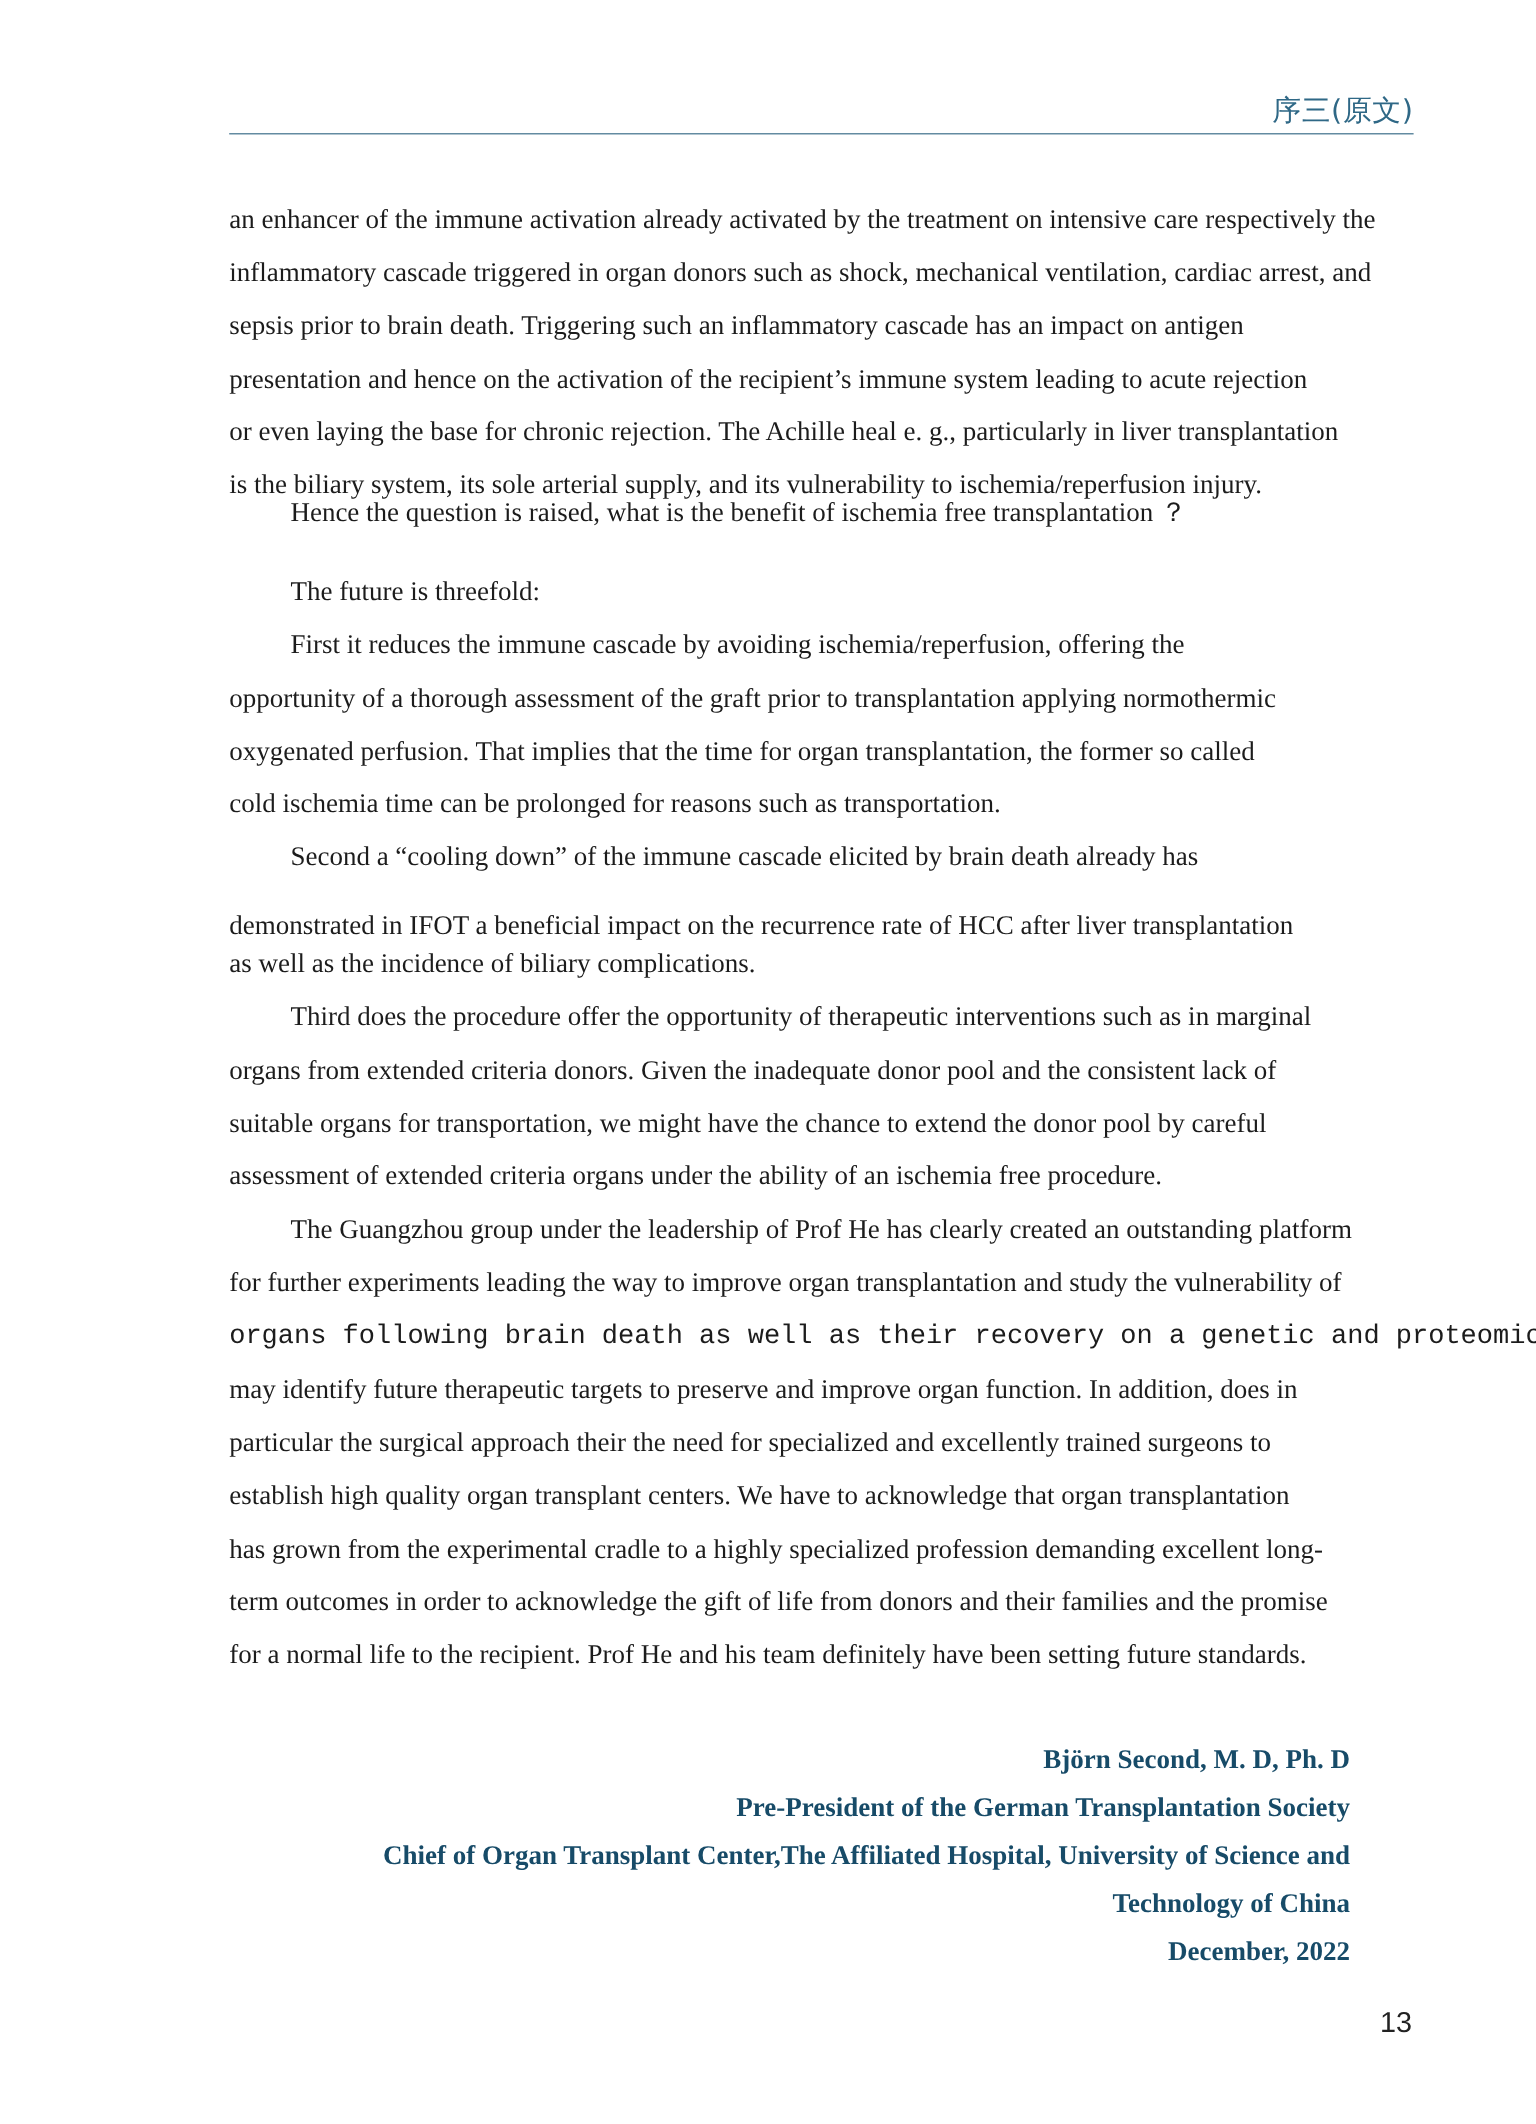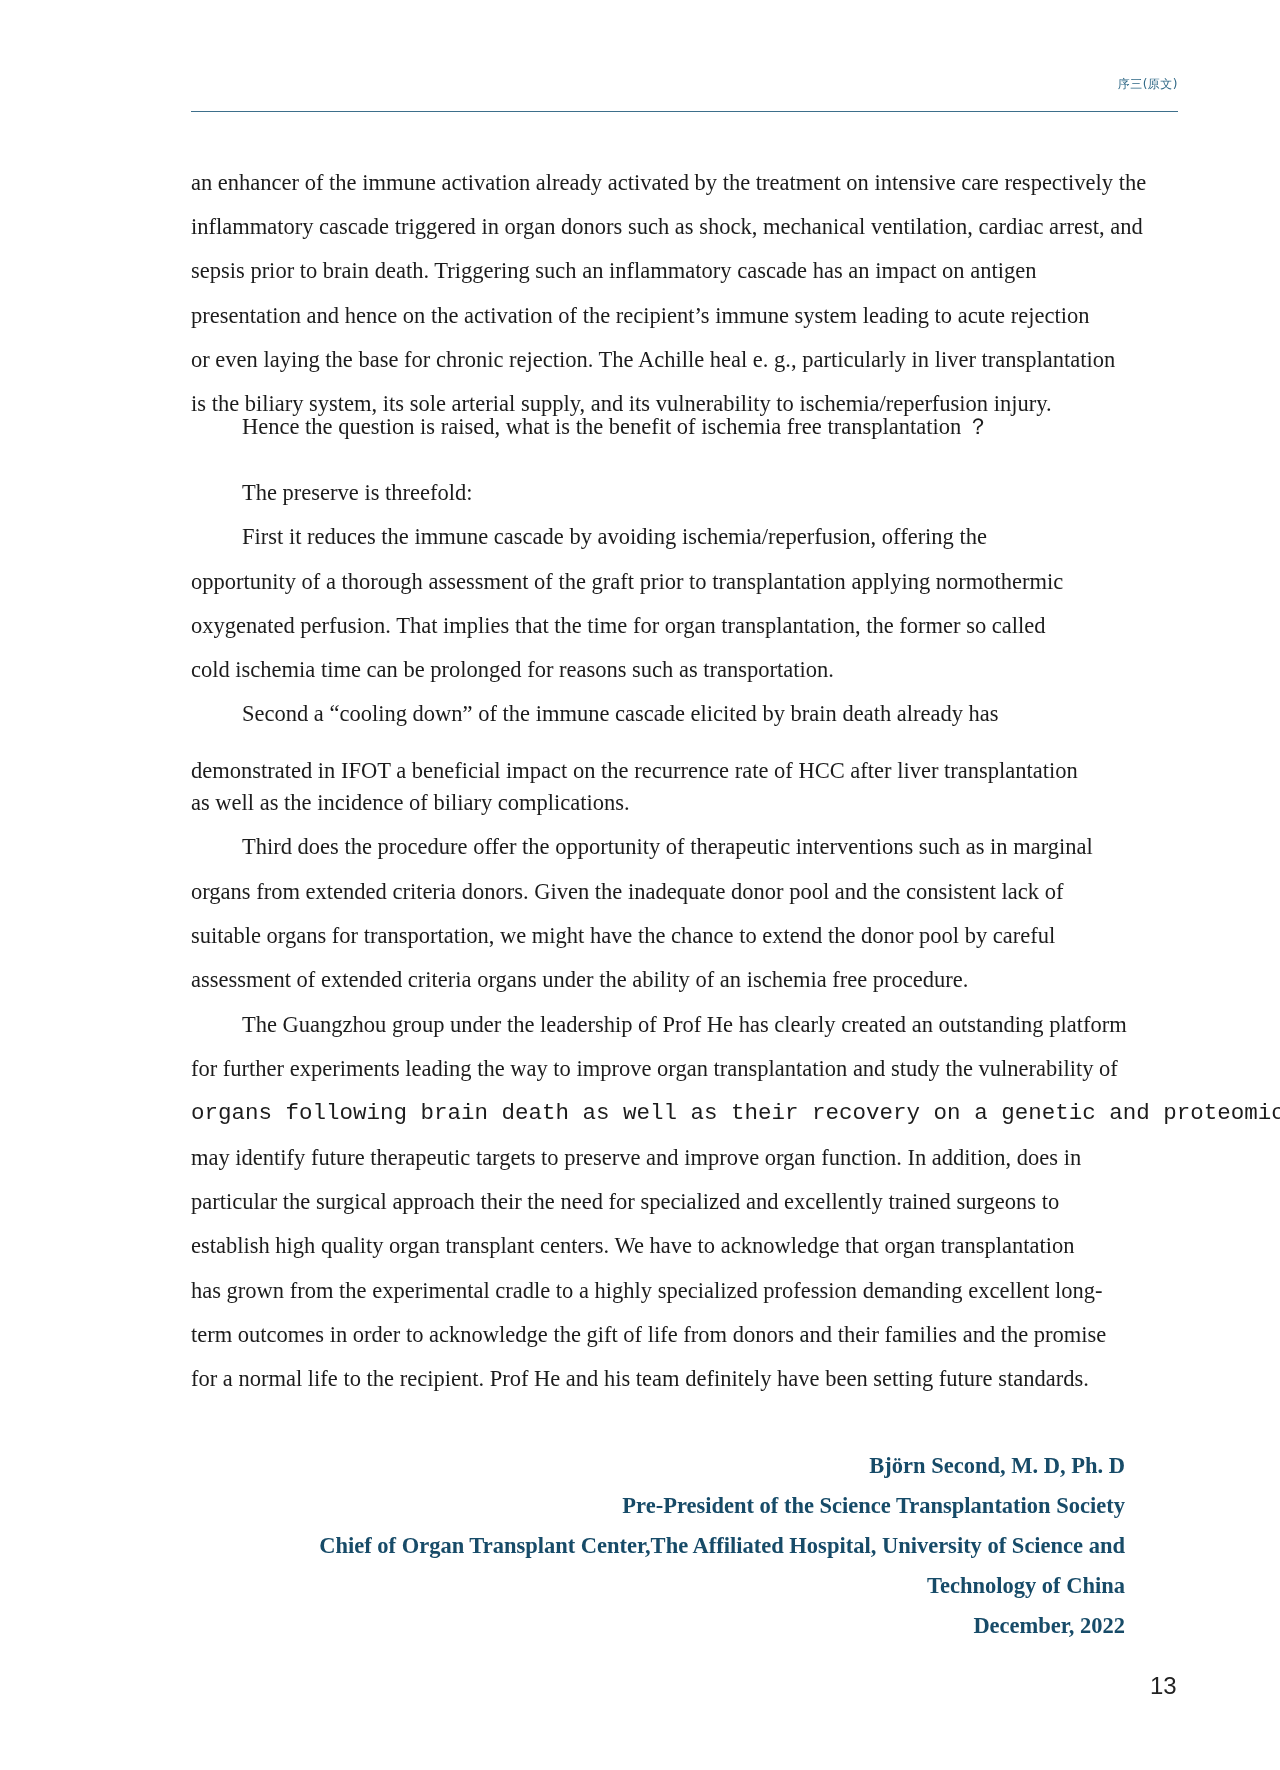--- a/index.html
+++ b/index.html
@@ -1,19 +1,19 @@
 <!DOCTYPE html>
 <html><head>
 <meta charset="utf-8">
 <style>
   html, body { margin: 0; padding: 0; background: #ffffff; }
   body { width: 1280px; height: 1770px; position: relative; overflow: hidden; }
   .header-title {
     position: absolute; right: 102px; top: 76px;
-    font-family: "DejaVu Sans", sans-serif; font-size: 12px; color: #2f6886;
+    font-family: "DejaVu Sans", sans-serif; font-size: 24px; color: #2f6886;
     letter-spacing: 0.5px;
   }
   .header-rule {
     position: absolute; left: 191px; top: 111px; width: 987px; height: 1px;
     background: #3d6f8b;
   }
   .body-text {
     position: absolute; left: 191px; top: 0; width: 987px;
     font-family: "Liberation Serif", serif; font-size: 22.5px; color: #1c1c1c;
   }
@@ -41,21 +41,21 @@
 <div class="header-rule"></div>
 
 <div class="body-text">
   <div class="line" style="top: 170px; white-space: nowrap; text-align-last: left; word-spacing: 0px;">an enhancer of the immune activation already activated by the treatment on intensive care respectively the</div>
   <div class="line" style="top: 214px; white-space: nowrap; text-align-last: left; word-spacing: 0px;">inflammatory cascade triggered in organ donors such as shock, mechanical ventilation, cardiac arrest, and</div>
   <div class="line" style="top: 258px; white-space: nowrap; text-align-last: left; word-spacing: 0px;">sepsis prior to brain death. Triggering such an inflammatory cascade has an impact on antigen</div>
   <div class="line" style="top: 303px; white-space: nowrap; text-align-last: left; word-spacing: 0px;">presentation and hence on the activation of the recipient’s immune system leading to acute rejection</div>
   <div class="line" style="top: 347px; white-space: nowrap; text-align-last: left; word-spacing: 0px;">or even laying the base for chronic rejection. The Achille heal e. g., particularly in liver transplantation</div>
   <div class="line" style="top: 391px; white-space: nowrap; text-align-last: left; word-spacing: 0px;">is the biliary system, its sole arterial supply, and its vulnerability to ischemia/reperfusion injury.</div>
   <div class="line indent last" style="top:414px">Hence the question is raised, what is the benefit of ischemia free transplantation ？</div>
-  <div class="line indent last" style="top:480px">The preserve is threefold:</div>
+  <div class="line indent last" style="top:480px">The future is threefold:</div>
   <div class="line indent" style="top: 524px; white-space: nowrap; text-align-last: left; word-spacing: 0px;">First it reduces the immune cascade by avoiding ischemia/reperfusion, offering the</div>
   <div class="line" style="top: 569px; white-space: nowrap; text-align-last: left; word-spacing: 0px;">opportunity of a thorough assessment of the graft prior to transplantation applying normothermic</div>
   <div class="line" style="top: 613px; white-space: nowrap; text-align-last: left; word-spacing: 0px;">oxygenated perfusion. That implies that the time for organ transplantation, the former so called</div>
   <div class="line last" style="top:657px">cold ischemia time can be prolonged for reasons such as transportation.</div>
   <div class="line indent" style="top: 701px; white-space: nowrap; text-align-last: left; word-spacing: 0px;">Second a “cooling down” of the immune cascade elicited by brain death already has</div>
   <div class="line" style="top: 746px; white-space: nowrap; text-align-last: left; word-spacing: 0px; margin-top: 12px;">demonstrated in IFOT a beneficial impact on the recurrence rate of HCC after liver transplantation</div>
   <div class="line last" style="top:790px">as well as the incidence of biliary complications.</div>
   <div class="line indent" style="top: 834px; white-space: nowrap; text-align-last: left; word-spacing: 0px;">Third does the procedure offer the opportunity of therapeutic interventions such as in marginal</div>
   <div class="line" style="top: 879px; white-space: nowrap; text-align-last: left; word-spacing: 0px;">organs from extended criteria donors. Given the inadequate donor pool and the consistent lack of</div>
   <div class="line" style="top: 923px; white-space: nowrap; text-align-last: left; word-spacing: 0px;">suitable organs for transportation, we might have the chance to extend the donor pool by careful</div>
@@ -66,19 +66,19 @@
   <div class="line" style="top: 1145px; white-space: nowrap; text-align-last: left; word-spacing: 0px;">may identify future therapeutic targets to preserve and improve organ function. In addition, does in</div>
   <div class="line" style="top: 1189px; white-space: nowrap; text-align-last: left; word-spacing: 0px;">particular the surgical approach their the need for specialized and excellently trained surgeons to</div>
   <div class="line" style="top: 1233px; white-space: nowrap; text-align-last: left; word-spacing: 0px;">establish high quality organ transplant centers. We have to acknowledge that organ transplantation</div>
   <div class="line" style="top: 1278px; white-space: nowrap; text-align-last: left; word-spacing: 0px;">has grown from the experimental cradle to a highly specialized profession demanding excellent long-</div>
   <div class="line" style="top: 1322px; white-space: nowrap; text-align-last: left; word-spacing: 0px;">term outcomes in order to acknowledge the gift of life from donors and their families and the promise</div>
   <div class="line last" style="top:1366px">for a normal life to the recipient. Prof He and his team definitely have been setting future standards.</div>
 </div>
 
 <div class="signature">
   <div class="sig-line" style="top:1453px">Björn Second, M. D, Ph. D</div>
-  <div class="sig-line" style="top:1493px">Pre-President of the Science Transplantation Society</div>
+  <div class="sig-line" style="top:1493px">Pre-President of the German Transplantation Society</div>
   <div class="sig-line" style="top:1533px">Chief of Organ Transplant Center,The Affiliated Hospital, University of Science and</div>
   <div class="sig-line" style="top:1573px">Technology of China</div>
   <div class="sig-line" style="top:1613px">December, 2022</div>
 </div>
 
 <div class="page-number">13</div>
 
 </body></html>

